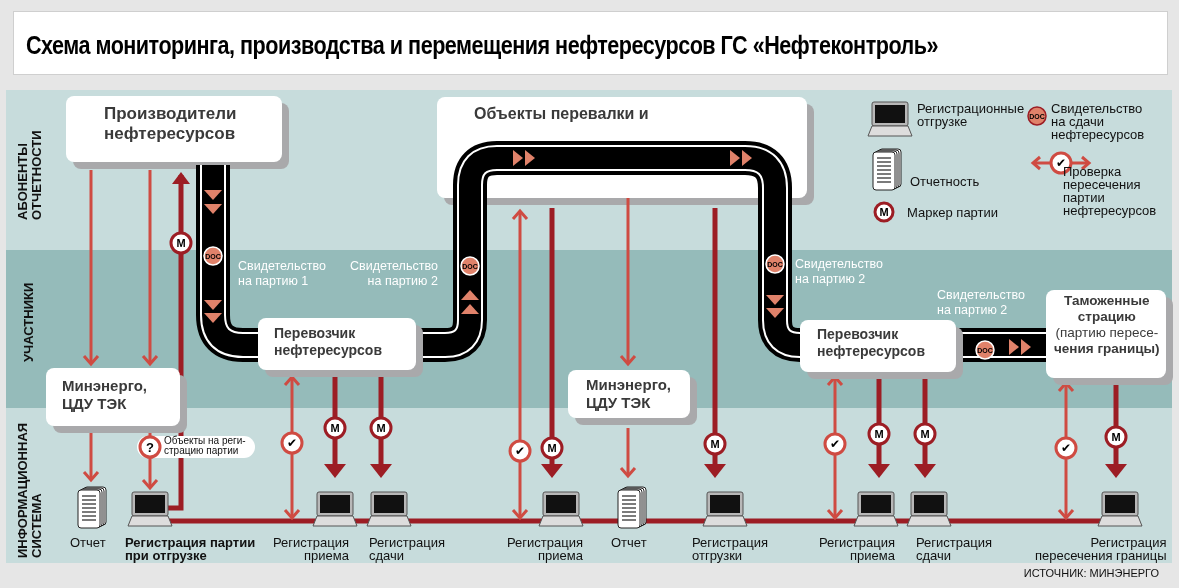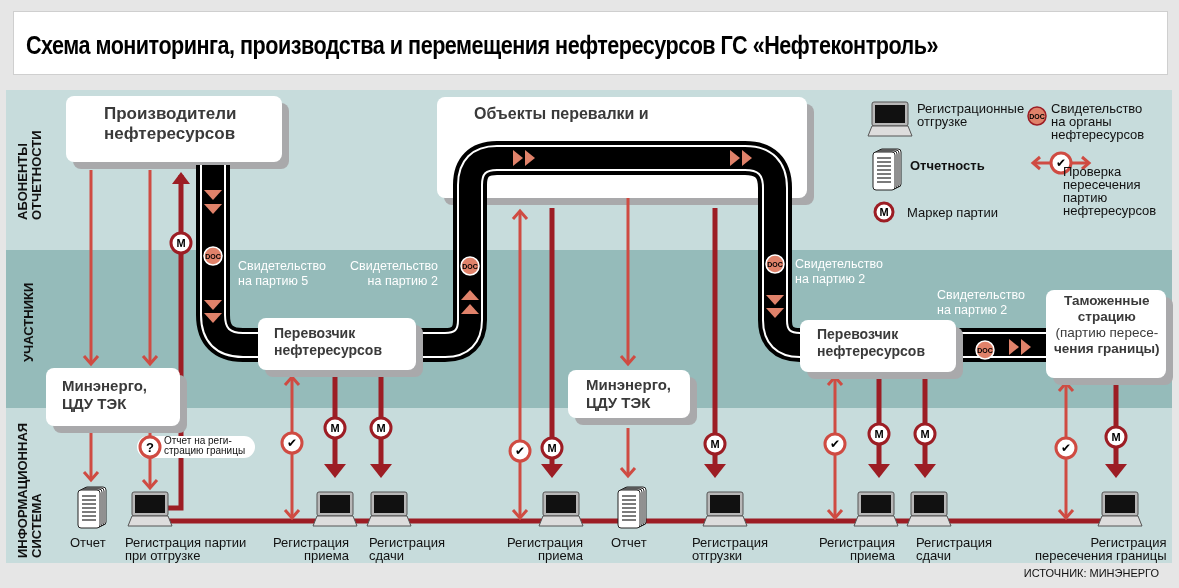--- a/index.html
+++ b/index.html
@@ -300,49 +300,49 @@
     <circle cx="150" cy="447" r="10" fill="#fff" stroke="#cf4b42" stroke-width="3"></circle>
     <text x="150" y="452" font-family="Liberation Sans, sans-serif" font-size="13" font-weight="bold" text-anchor="middle">?</text>
   </g>
 </svg>
 
 <div class="request"></div>
 <svg style="position:absolute;left:0;top:0;pointer-events:none" width="1179" height="588">
   <circle cx="150" cy="447" r="10" fill="#fff" stroke="#cf4b42" stroke-width="3"></circle>
   <text x="150" y="452" font-family="Liberation Sans, sans-serif" font-size="13" font-weight="bold" text-anchor="middle">?</text>
 </svg>
-<div class="lbl" style="left:164px;top:436px;font-size:10px;line-height:10px;"><span>Отчет на реги-</span><br><span>страцию границы</span></div>
+<div class="lbl" style="left:164px;top:436px;font-size:10px;line-height:10px;"><span>Объекты на реги-</span><br><span>страцию партии</span></div>
 
 <div class="box" style="left:46px;top:368px;width:134px;height:58px;"></div>
 <div class="box" style="left:568px;top:370px;width:122px;height:48px;"></div>
 <div class="box" style="left:258px;top:318px;width:158px;height:52px;"></div>
 <div class="box" style="left:800px;top:320px;width:156px;height:52px;"></div>
 <div class="box" style="left:1046px;top:290px;width:120px;height:88px;"></div>
 
 <div class="boxtext" style="left:104px;top:104px;font-size:17px;"><span>Производители</span><br><span>нефтересурсов</span></div>
 <div class="boxtext" style="left:474px;top:104px;font-size:16px;"><span>Объекты перевалки и</span><br></div>
 <div class="boxtext" style="left:62px;top:377px;font-size:15px;"><span>Минэнерго,</span><br><span>ЦДУ ТЭК</span></div>
 <div class="boxtext" style="left:586px;top:376px;font-size:15px;"><span>Минэнерго,</span><br><span>ЦДУ ТЭК</span></div>
 <div class="boxtext" style="left:274px;top:325px;font-size:14px;"><span>Перевозчик</span><br><span>нефтересурсов</span></div>
 <div class="boxtext" style="left:817px;top:326px;font-size:14px;"><span>Перевозчик</span><br><span>нефтересурсов</span></div>
 <div class="boxtext" style="left:1054px;top:293px;font-size:13.5px;line-height:16px;text-align:center;"><span>Таможенные</span><br><span>страцию</span><br><span style="font-weight:normal">(партию пересе-</span><br><span style="font-weight:bold">чения границы)</span></div>
 
-<div class="wlbl" style="left:238px;top:259px;"><span>Свидетельство</span><br><span>на партию 5</span></div>
+<div class="wlbl" style="left:238px;top:259px;"><span>Свидетельство</span><br><span>на партию 1</span></div>
 <div class="wlbl" style="left:350px;top:259px;text-align:right;"><span>Свидетельство</span><br><span>на партию 2</span></div>
 <div class="wlbl" style="left:795px;top:257px;"><span>Свидетельство</span><br><span>на партию 2</span></div>
 <div class="wlbl" style="left:937px;top:288px;"><span>Свидетельство</span><br><span>на партию 2</span></div>
 
 <div class="lbl" style="left:917px;top:102px;"><span>Регистрационные</span><br><span>отгрузке</span></div>
-<div class="lbl" style="left:910px;top:159px;font-weight:bold;">Отчетность</div>
+<div class="lbl" style="left:910px;top:175px;">Отчетность</div>
 <div class="lbl" style="left:907px;top:206px;">Маркер партии</div>
-<div class="lbl" style="left:1051px;top:102px;"><span>Свидетельство</span><br><span>на органы</span><br><span>нефтересурсов</span></div>
-<div class="lbl" style="left:1037px;top:165px;margin-left:26px;"><span>Проверка</span><br><span>пересечения</span><br><span>партию</span><br><span>нефтересурсов</span></div>
+<div class="lbl" style="left:1051px;top:102px;"><span>Свидетельство</span><br><span>на сдачи</span><br><span>нефтересурсов</span></div>
+<div class="lbl" style="left:1037px;top:165px;margin-left:26px;"><span>Проверка</span><br><span>пересечения</span><br><span>партии</span><br><span>нефтересурсов</span></div>
 
 <div class="lbl" style="left:70px;top:536px;"><span>Отчет</span></div>
-<div class="lbl" style="left:125px;top:536px;"><span>Регистрация партии</span><br><span>при отгрузке</span></div>
+<div class="lbl" style="left:125px;top:536px;font-weight:bold;"><span>Регистрация партии</span><br><span>при отгрузке</span></div>
 <div class="lbl" style="left:273px;top:536px;text-align:right;"><span>Регистрация</span><br><span>приема</span></div>
 <div class="lbl" style="left:369px;top:536px;"><span>Регистрация</span><br><span>сдачи</span></div>
 <div class="lbl" style="left:507px;top:536px;text-align:right;"><span>Регистрация</span><br><span>приема</span></div>
 <div class="lbl" style="left:611px;top:536px;"><span>Отчет</span></div>
 <div class="lbl" style="left:692px;top:536px;"><span>Регистрация</span><br><span>отгрузки</span></div>
 <div class="lbl" style="left:819px;top:536px;text-align:right;"><span>Регистрация</span><br><span>приема</span></div>
 <div class="lbl" style="left:916px;top:536px;"><span>Регистрация</span><br><span>сдачи</span></div>
 <div class="lbl" style="left:1035px;top:536px;text-align:right;"><span>Регистрация</span><br><span>пересечения границы</span></div>
 
 <div class="source">ИСТОЧНИК: МИНЭНЕРГО</div>

